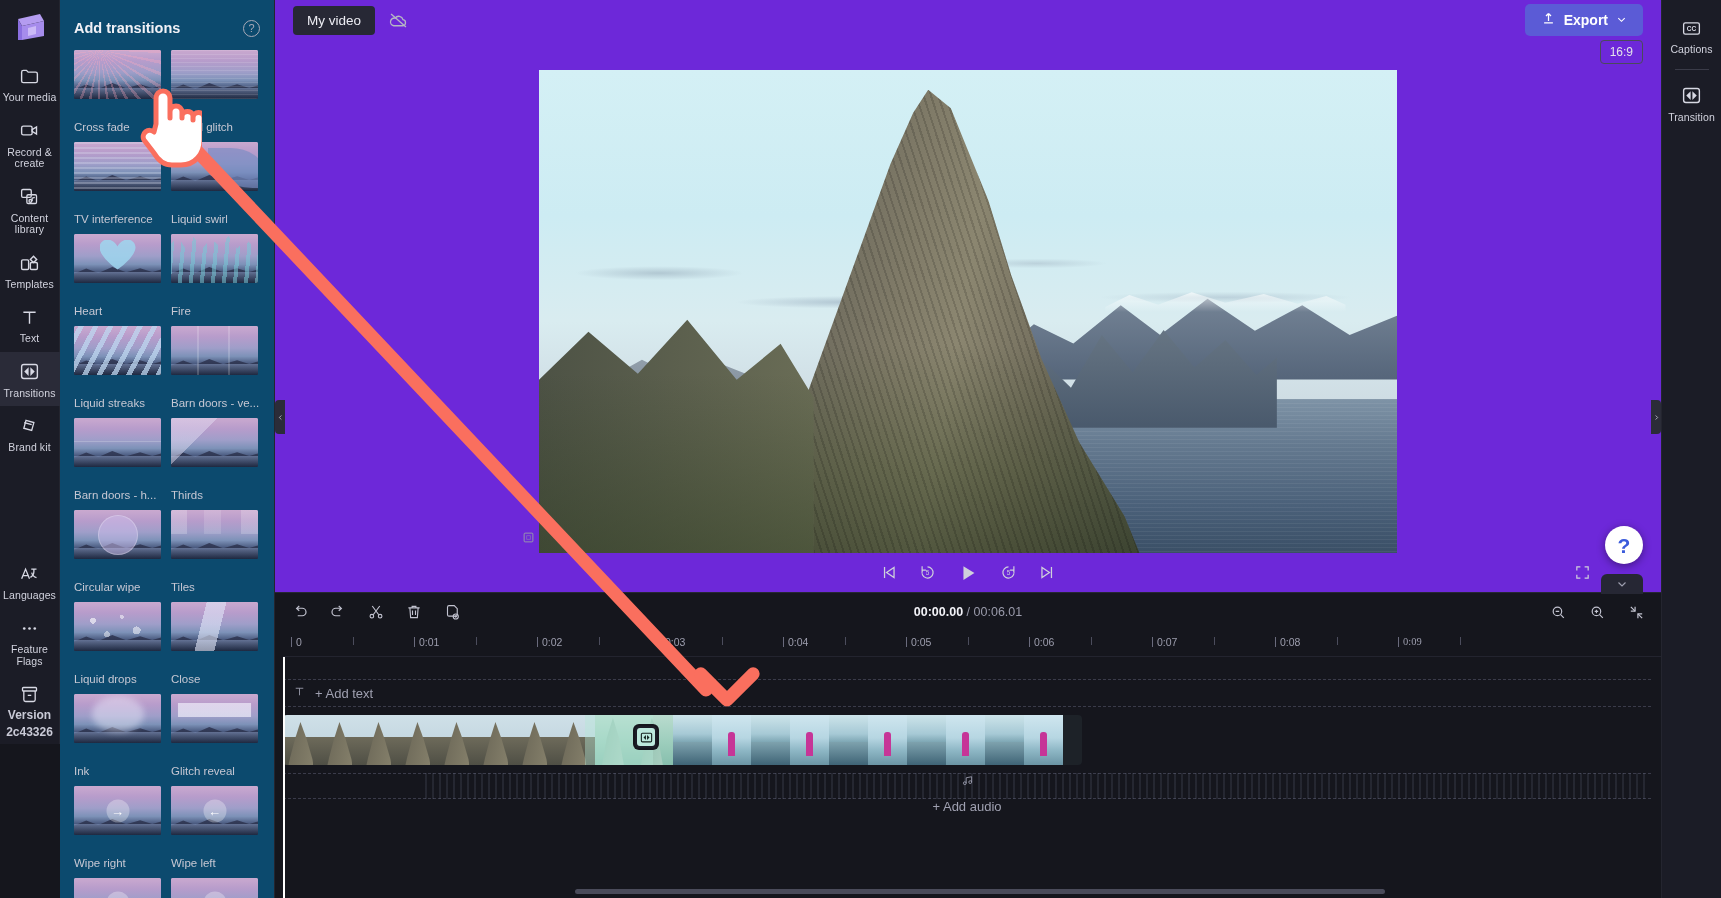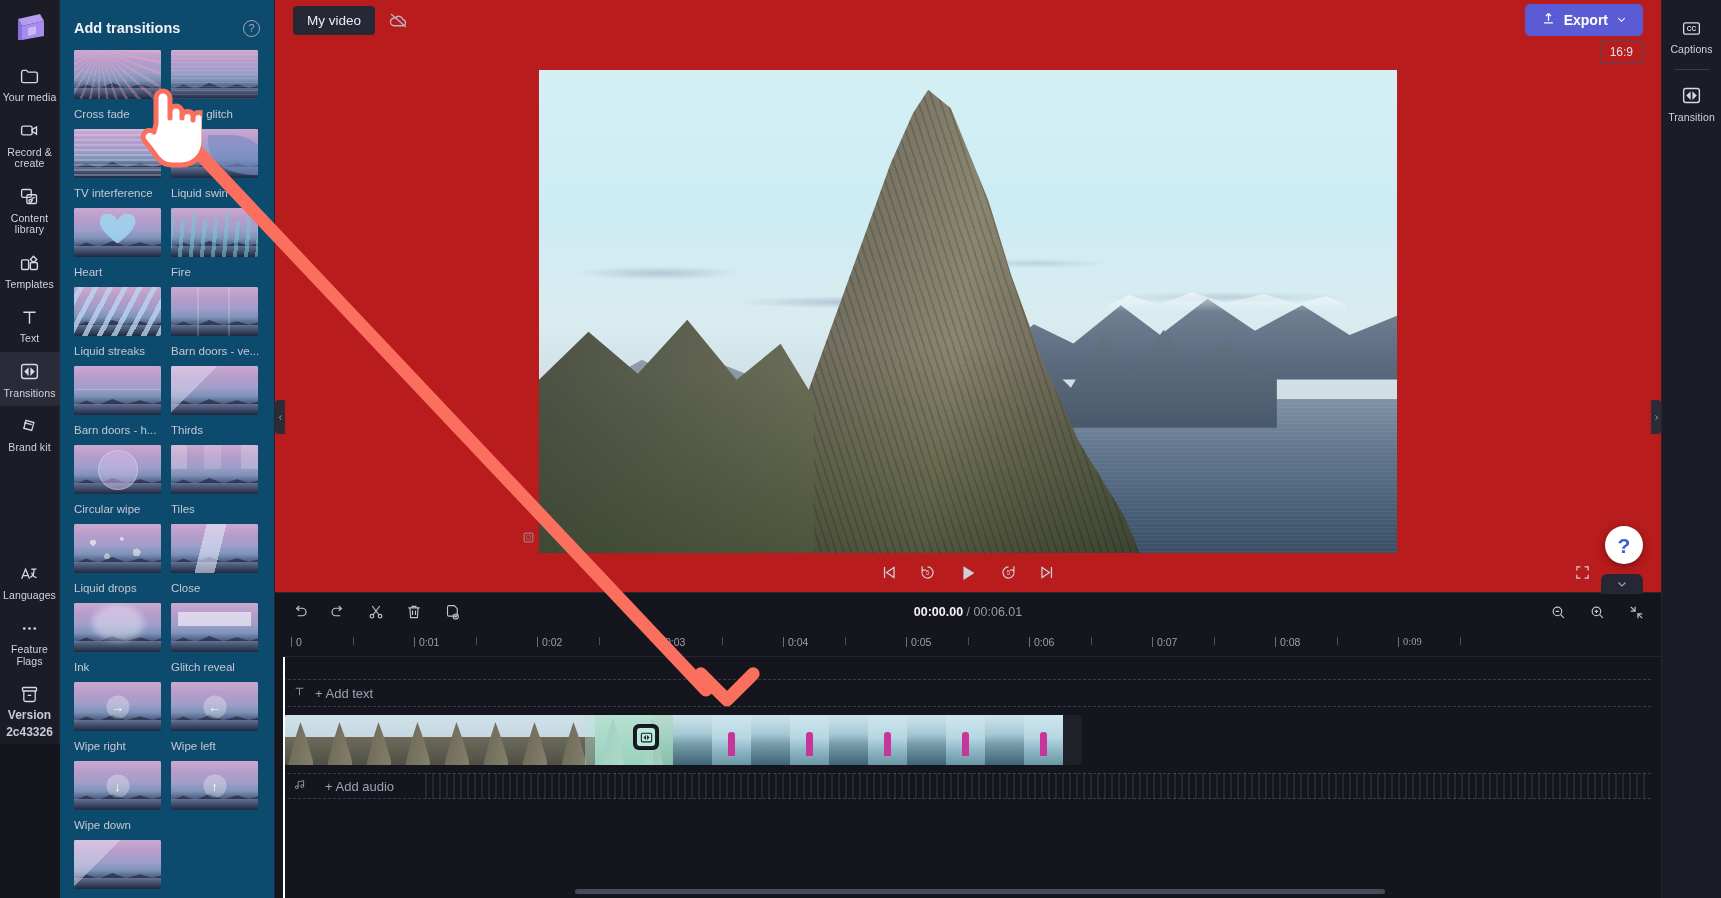--- a/index.html
+++ b/index.html
@@ -66,21 +66,21 @@
     background: linear-gradient(180deg,#c9b6d9 0%, #9a8fc0 30%, #6a7aa8 60%, #2a3550 100%);
   }
   .thumb .sky { position:absolute; inset:0; background: linear-gradient(180deg,#caa9cf 0%,#b79ccb 22%,#9f9ec9 45%,#7d92b8 62%,#3f4e73 80%,#222a42 100%); }
   .thumb .mtn {
     position:absolute; left:0; right:0; bottom:0; height: 42%;
     background: linear-gradient(180deg,#3c4463 0%, #232b44 100%);
     clip-path: polygon(0% 55%, 14% 30%, 28% 52%, 44% 22%, 60% 48%, 76% 28%, 90% 46%, 100% 34%, 100% 100%, 0% 100%);
   }
   .thumb .water { position:absolute; left:0;right:0;bottom:0;height:22%; background: linear-gradient(180deg,rgba(140,160,200,.55),rgba(30,40,64,.9)); }
   .tname {
-    margin-top: 9px; font-size: 11.5px; color: #c6c7d3; line-height: 13px;
+    margin-top: 22px; font-size: 11.5px; color: #c6c7d3; line-height: 13px;
     white-space: nowrap; overflow: hidden; text-overflow: ellipsis;
   }
   
   .v-beams::after{content:"";position:absolute;inset:0;background:
     repeating-conic-gradient(from 200deg at 85% 95%, rgba(255,255,255,.22) 0deg 4deg, transparent 4deg 11deg);}
   .v-heart::after{content:"";position:absolute;left:50%;top:44%;transform:translate(-50%,-50%);
     width:36px;height:32px;background:#9fd6ef;opacity:.85;
     clip-path:path("M18 30 C4 20 0 12 0 8 C0 3 4 0 8 0 C12 0 16 3 18 7 C20 3 24 0 28 0 C32 0 36 3 36 8 C36 12 32 20 18 30 Z");}
   .v-fire::after{content:"";position:absolute;inset:0;background:
     repeating-linear-gradient(95deg, rgba(120,200,215,.55) 0 4px, transparent 4px 11px);
@@ -130,21 +130,21 @@
     background: #2b2c38; border-radius: 4px 0 0 4px; display:flex;align-items:center;justify-content:center;
     color:#b9bac6; font-size:9px; z-index: 20; cursor:pointer;
   }
   .collapse-r {
     position: absolute; right: 60px; top: 400px; width: 10px; height: 34px;
     background: #2b2c38; border-radius: 0 4px 4px 0; display:flex;align-items:center;justify-content:center;
     color:#b9bac6; font-size:9px; z-index: 20; cursor:pointer;
   }
 
   
-  .center { flex: 1; height: 898px; display: flex; flex-direction: column; background: #b91c1c; position: relative; }
+  .center { flex: 1; height: 898px; display: flex; flex-direction: column; background: #6d28d9; position: relative; }
   .topbar { height: 46px; display: flex; align-items: center; padding: 0 18px; gap: 8px; }
   .proj-name {
     background: #272835; color: #ececf3; font-size: 13.5px; padding: 7px 14px; border-radius: 4px;
     cursor: pointer;
   }
   .cloud-btn { width: 30px; height: 30px; display:flex;align-items:center;justify-content:center; color:#b6b7c4; cursor:pointer; }
   .top-right { margin-left: auto; display:flex; align-items:center; gap: 10px; }
   .export-btn {
     background: #5b5bd6; color: #fff; font-size: 14px; font-weight: 600;
     height: 32px; padding: 0 16px; border-radius: 5px; display:flex;align-items:center;gap:8px;cursor:pointer;
@@ -248,22 +248,22 @@
     box-shadow: 0 0 0 2px #15161d; z-index: 6; cursor:pointer;
   }
   .tm-inner { width:18px;height:18px;border-radius:3px;background:#bde9dd;display:flex;align-items:center;justify-content:center;}
   .transition-zone {
     position:absolute; left: 310px; top: 58px; width: 68px; height: 50px;
     background: rgba(180,230,215,.42); z-index:4; pointer-events:none;
   }
   .track-audio {
     position:absolute; left: 8px; right: 10px; top: 116px; height: 26px;
     border-top: 1px dashed #3a3b4a; border-bottom: 1px dashed #3a3b4a;
-    display:flex; align-items:center; gap: 19px; padding-left: 10px;
-    color:#9fa0b0; font-size: 13px; cursor:pointer;
+    display:flex; align-items:center; gap: 9px; 
+    color:#9fa0b0; font-size: 13px; cursor:pointer;flex-direction:column;
   }
   .waveform { position:absolute; left: 150px; right: 16px; top: 116px; height: 26px;
     background: repeating-linear-gradient(90deg, rgba(150,160,190,.25) 0 2px, transparent 2px 7px);
     opacity:.5; pointer-events:none;}
   .playhead { position:absolute; left: 8px; top: 0; bottom: 0; width: 2px; background: #fff; z-index: 12; }
   .hscroll { position:absolute; left: 300px; bottom: 4px; width: 810px; height: 5px; background:#4a4b5a; border-radius:3px; cursor:pointer;}
 
   
   .rrail { width: 60px; min-width:60px; height: 898px; background: #1b1c26; border-left:1px solid #24252f;
     display:flex; flex-direction:column; align-items:center; padding-top: 8px; }

